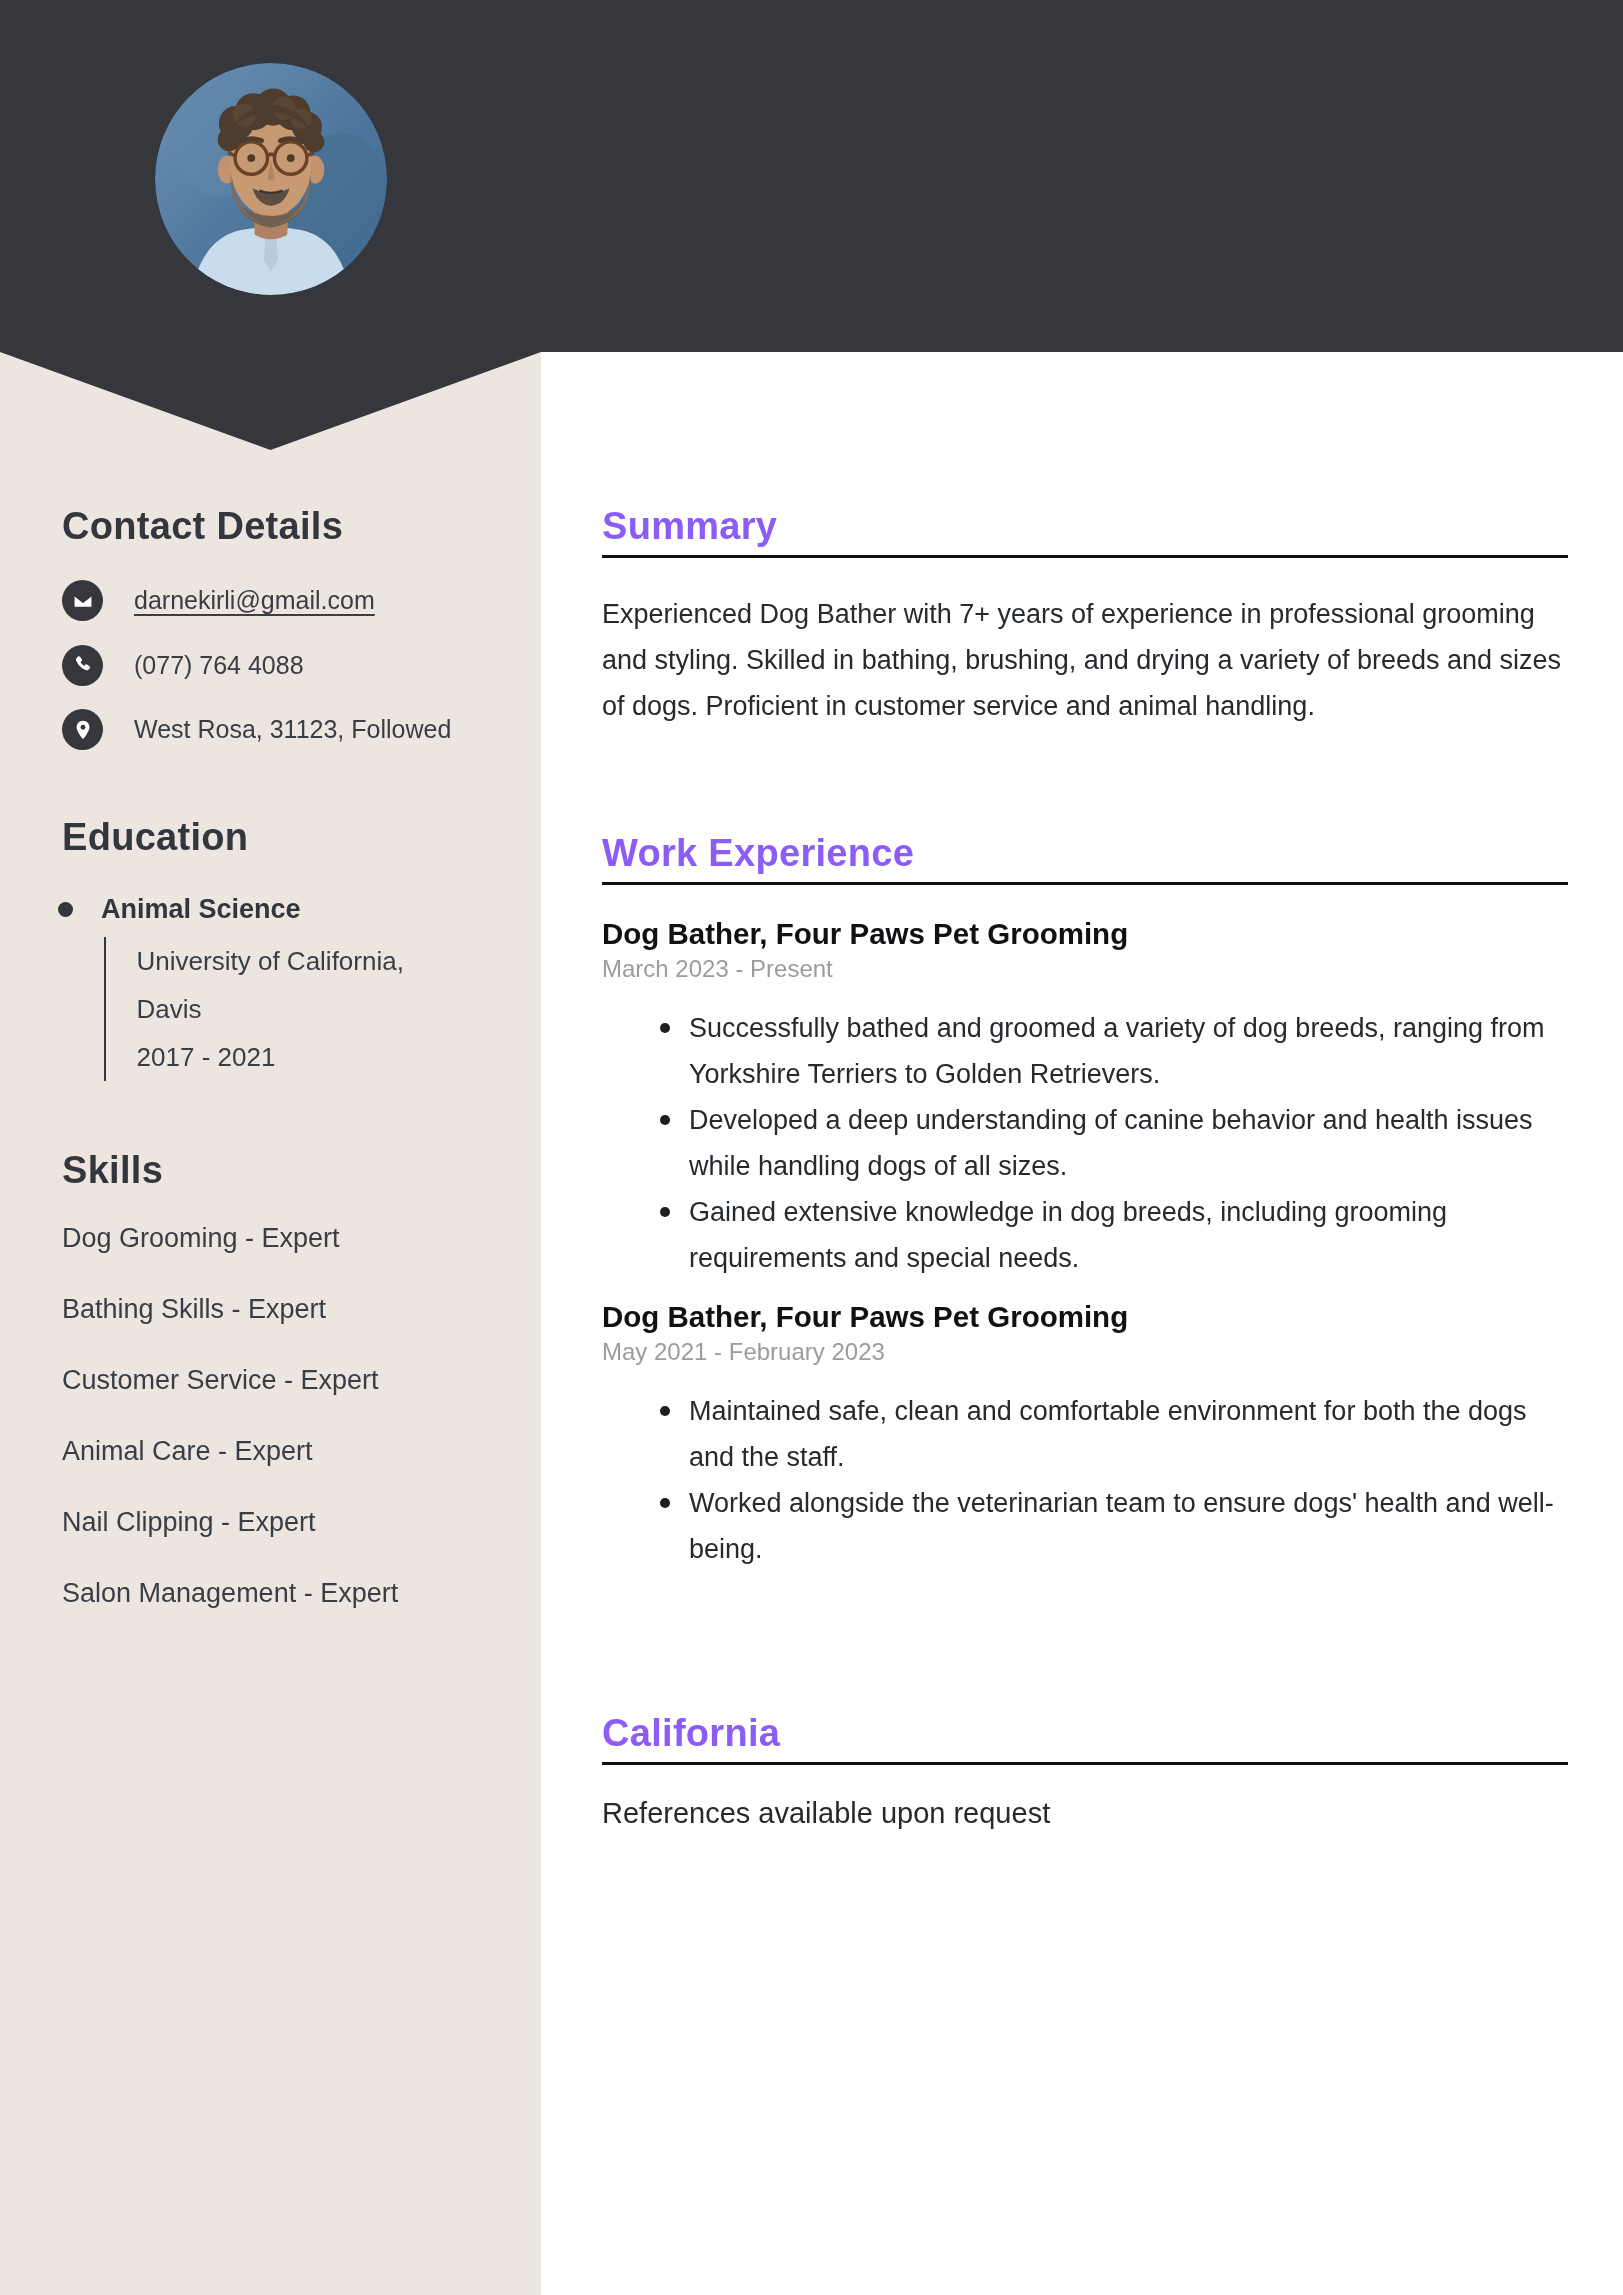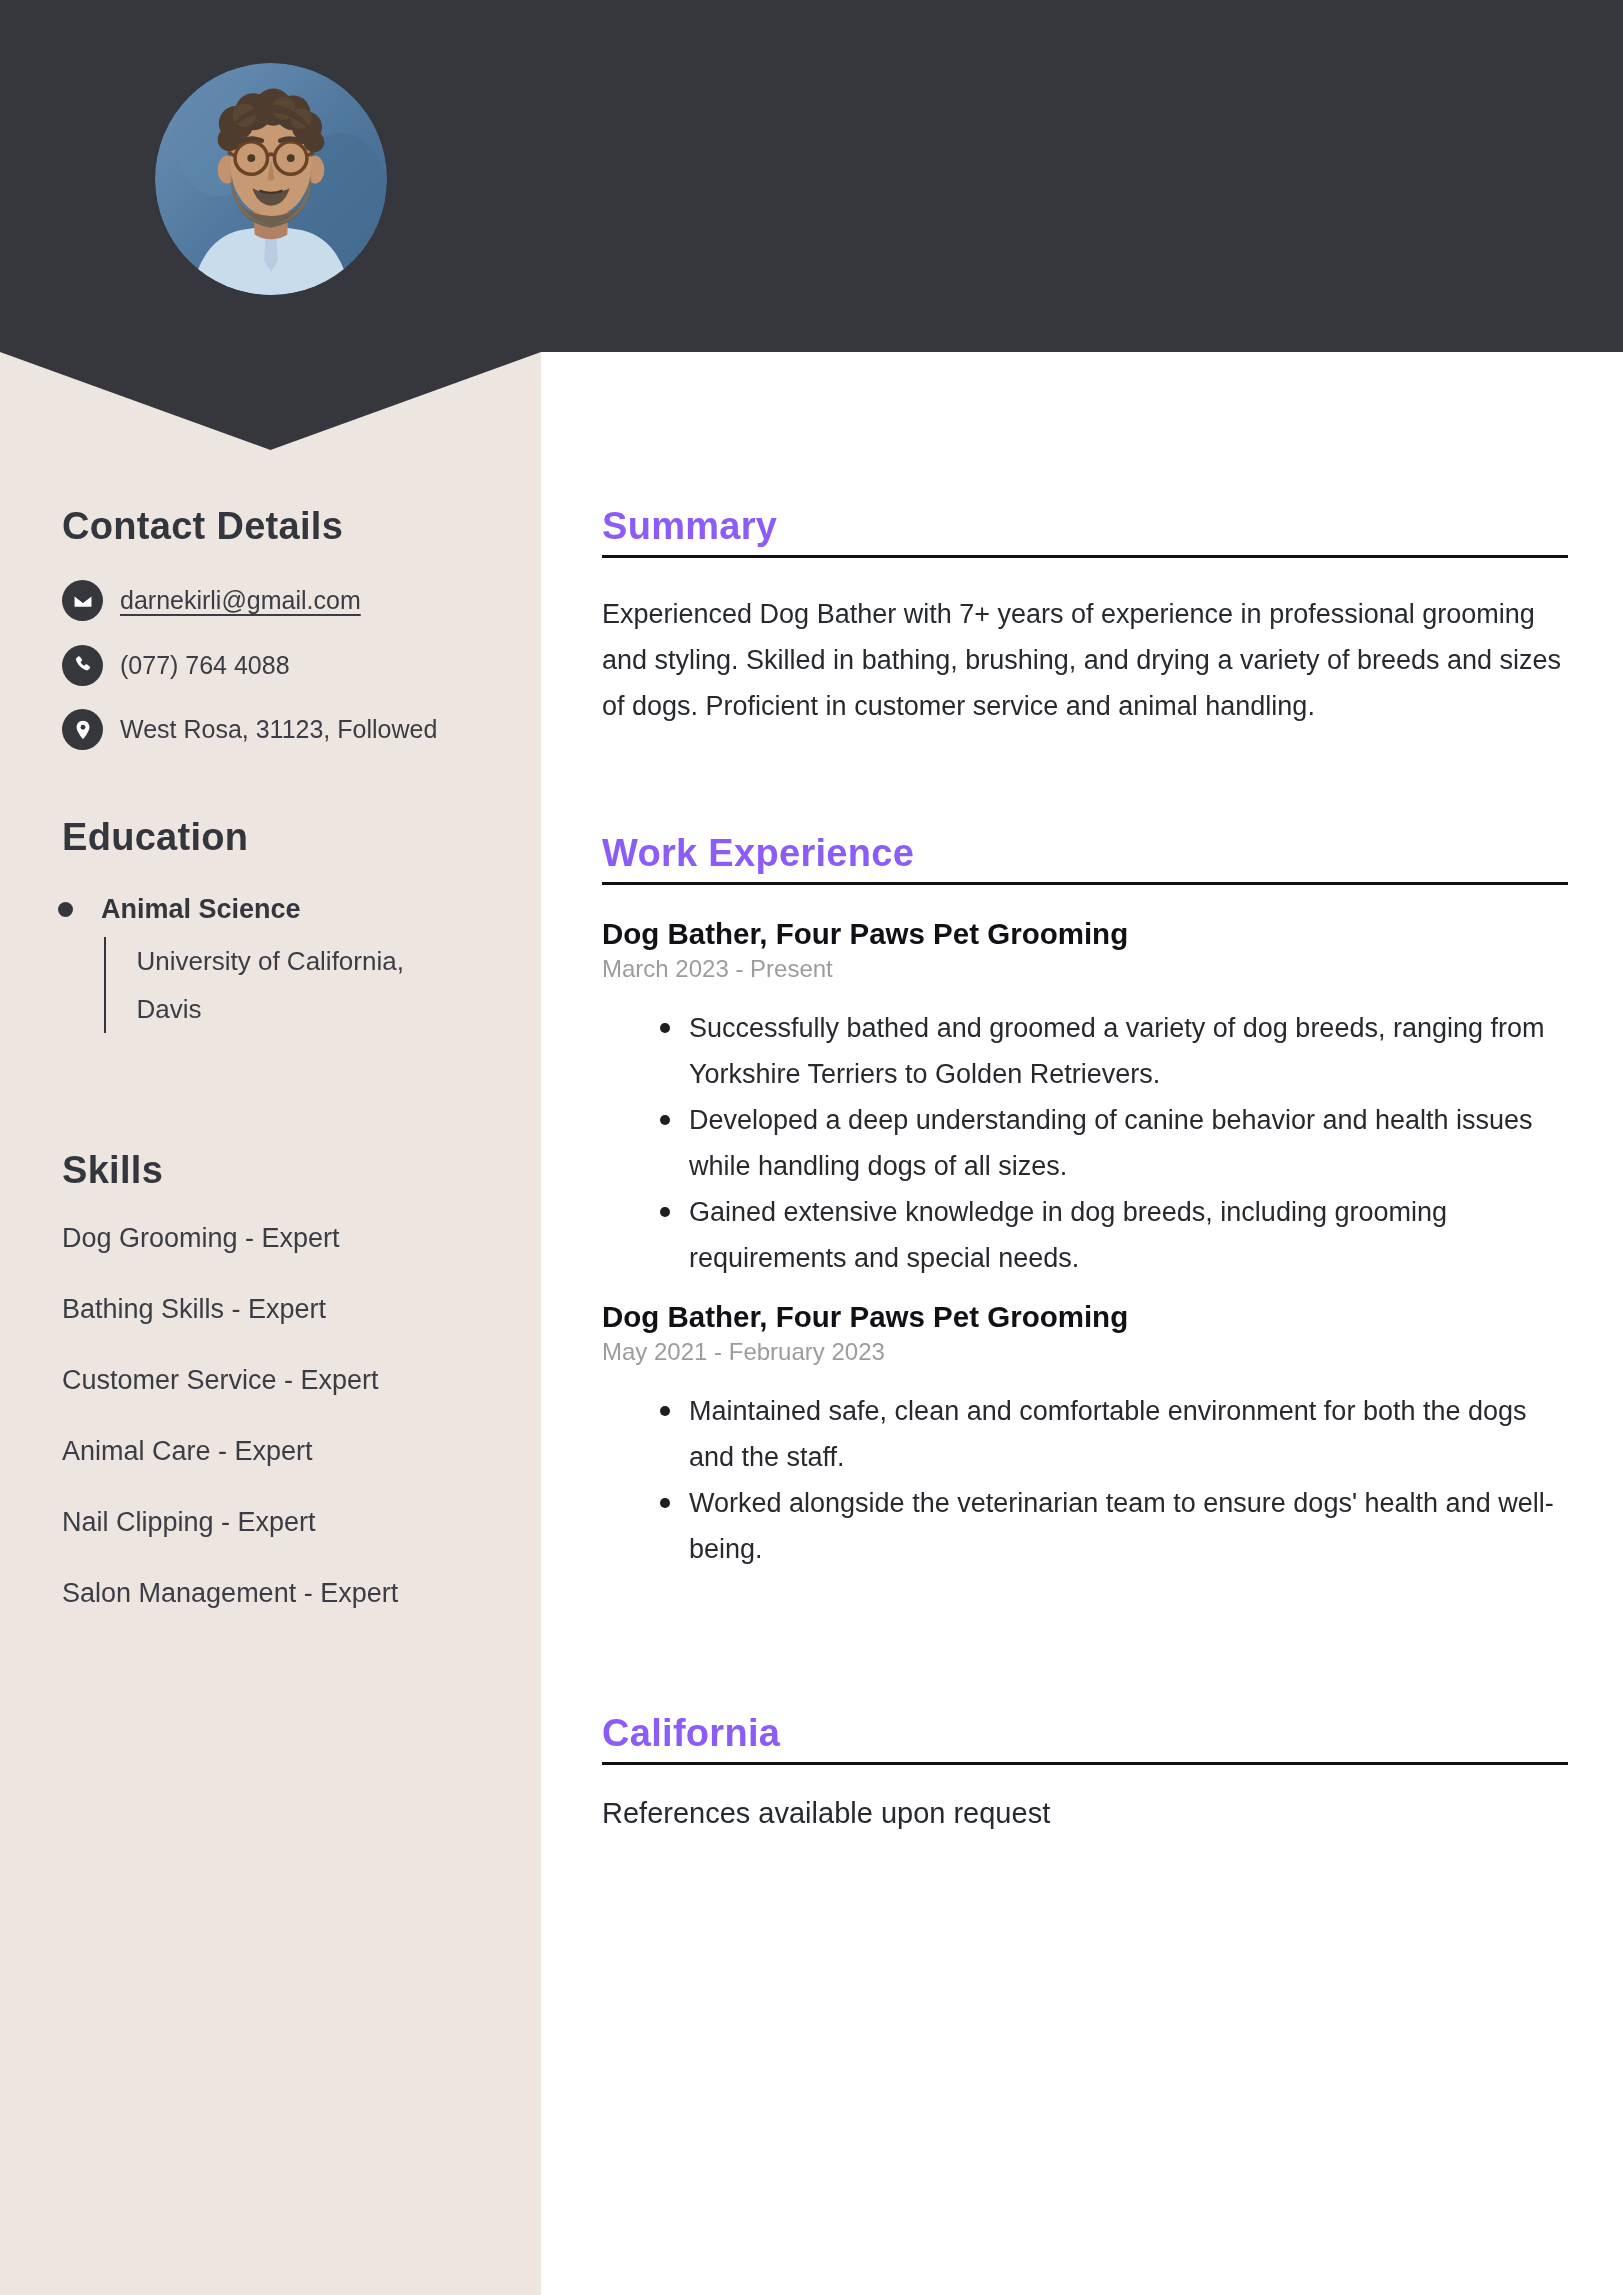--- a/index.html
+++ b/index.html
@@ -46,21 +46,21 @@
     line-height:39px;
   }
   
   .side-section { position:absolute; left:62px; width:426px; color:#383B42; }
   .side-heading {
     font-size:38px; font-weight:600; color:#33363D; line-height:46px;
     letter-spacing:0.3px;
   }
   .contact { top:503px; }
   .contact-rows { margin-top:31px; }
-  .contact-row { display:flex; align-items:center; gap:17px; margin-top:23.6px; }
+  .contact-row { display:flex; align-items:center; gap:31px; margin-top:23.6px; }
   .contact-row:first-child { margin-top:0; }
   .cicon {
     flex:0 0 auto; width:41px; height:41px; border-radius:50%;
     background:#35373D; display:flex; align-items:center; justify-content:center;
   }
   .cicon svg { width:22px; height:22px; display:block; }
   .contact-text { font-size:25px; color:#3A3D44; line-height:31px; }
   .contact-text.link { text-decoration:underline; text-underline-offset:4.6px; text-decoration-thickness:2px; }
   .education { top:814px; }
   .edu-item { position:relative; margin-top:30px; padding-left:39px; }
@@ -207,20 +207,21 @@
   </section>
 
   <section class="side-section education">
     <h2 class="side-heading">Education</h2>
     <div class="edu-item">
       <span class="edu-dot"></span>
       <div class="edu-degree">Animal Science</div>
       <div class="edu-details">
         <div class="edu-line">University of California,</div>
         <div class="edu-line">Davis</div>
+        <div class="edu-line">2017 - 2021</div>
       </div>
     </div>
   </section>
 
   <section class="side-section skills">
     <h2 class="side-heading">Skills</h2>
     <ul class="skill-list">
       <li class="skill-item">Dog Grooming - Expert</li>
       <li class="skill-item">Bathing Skills - Expert</li>
       <li class="skill-item">Customer Service - Expert</li>

